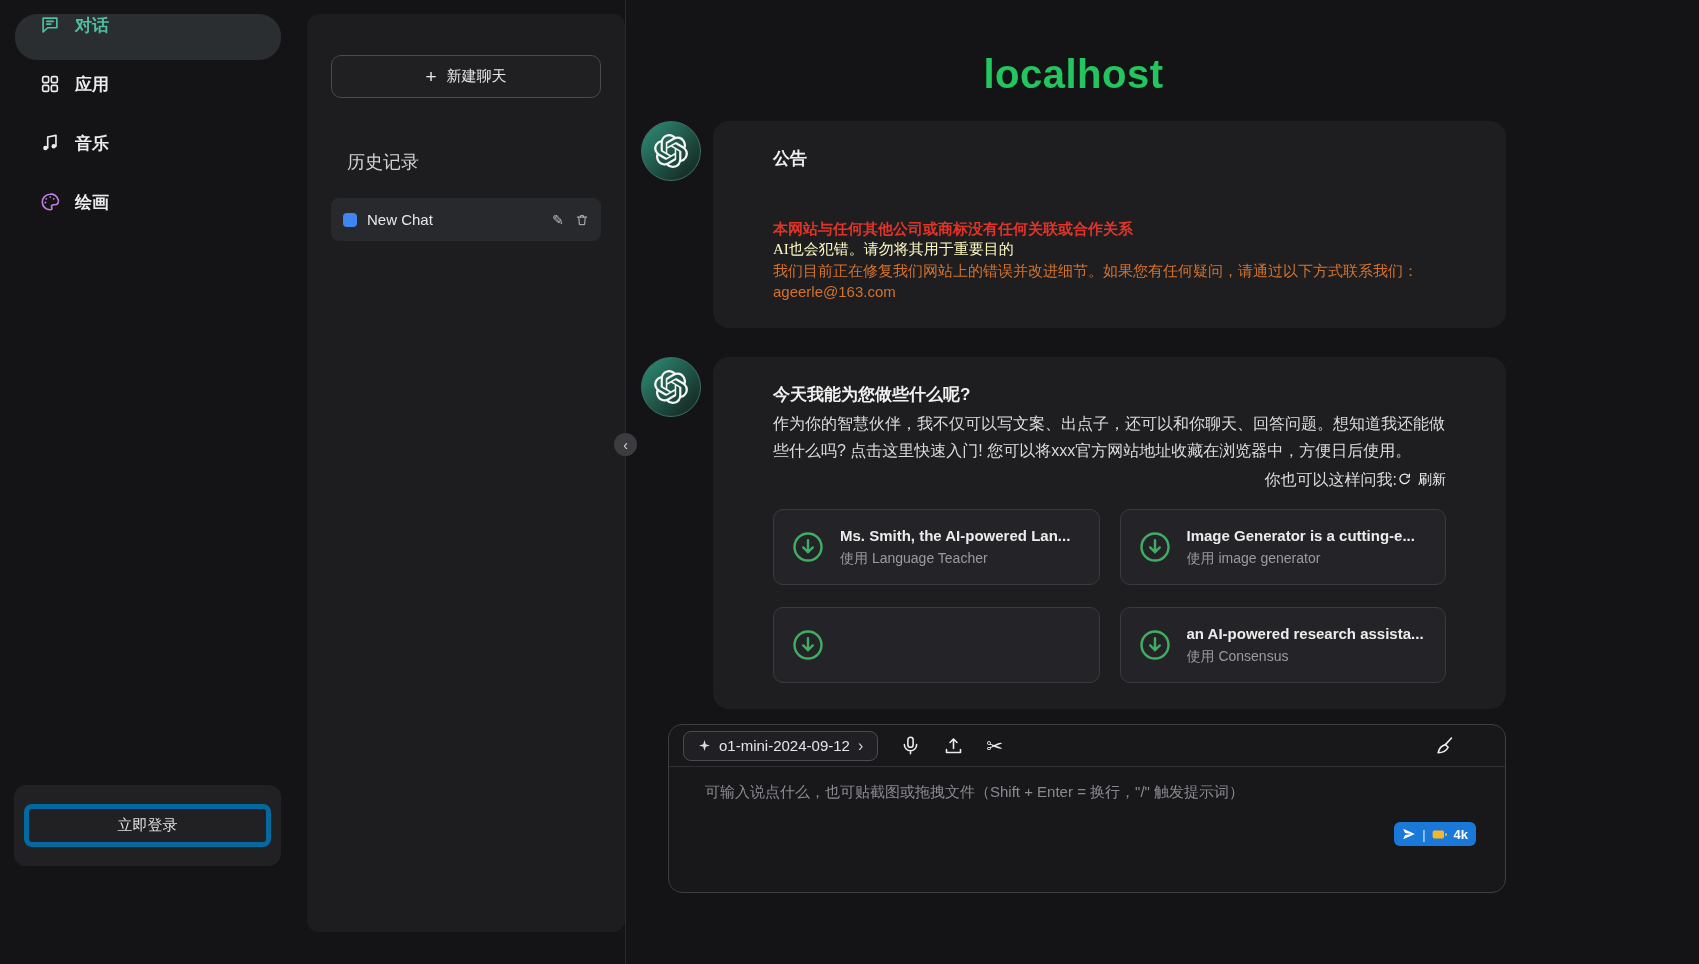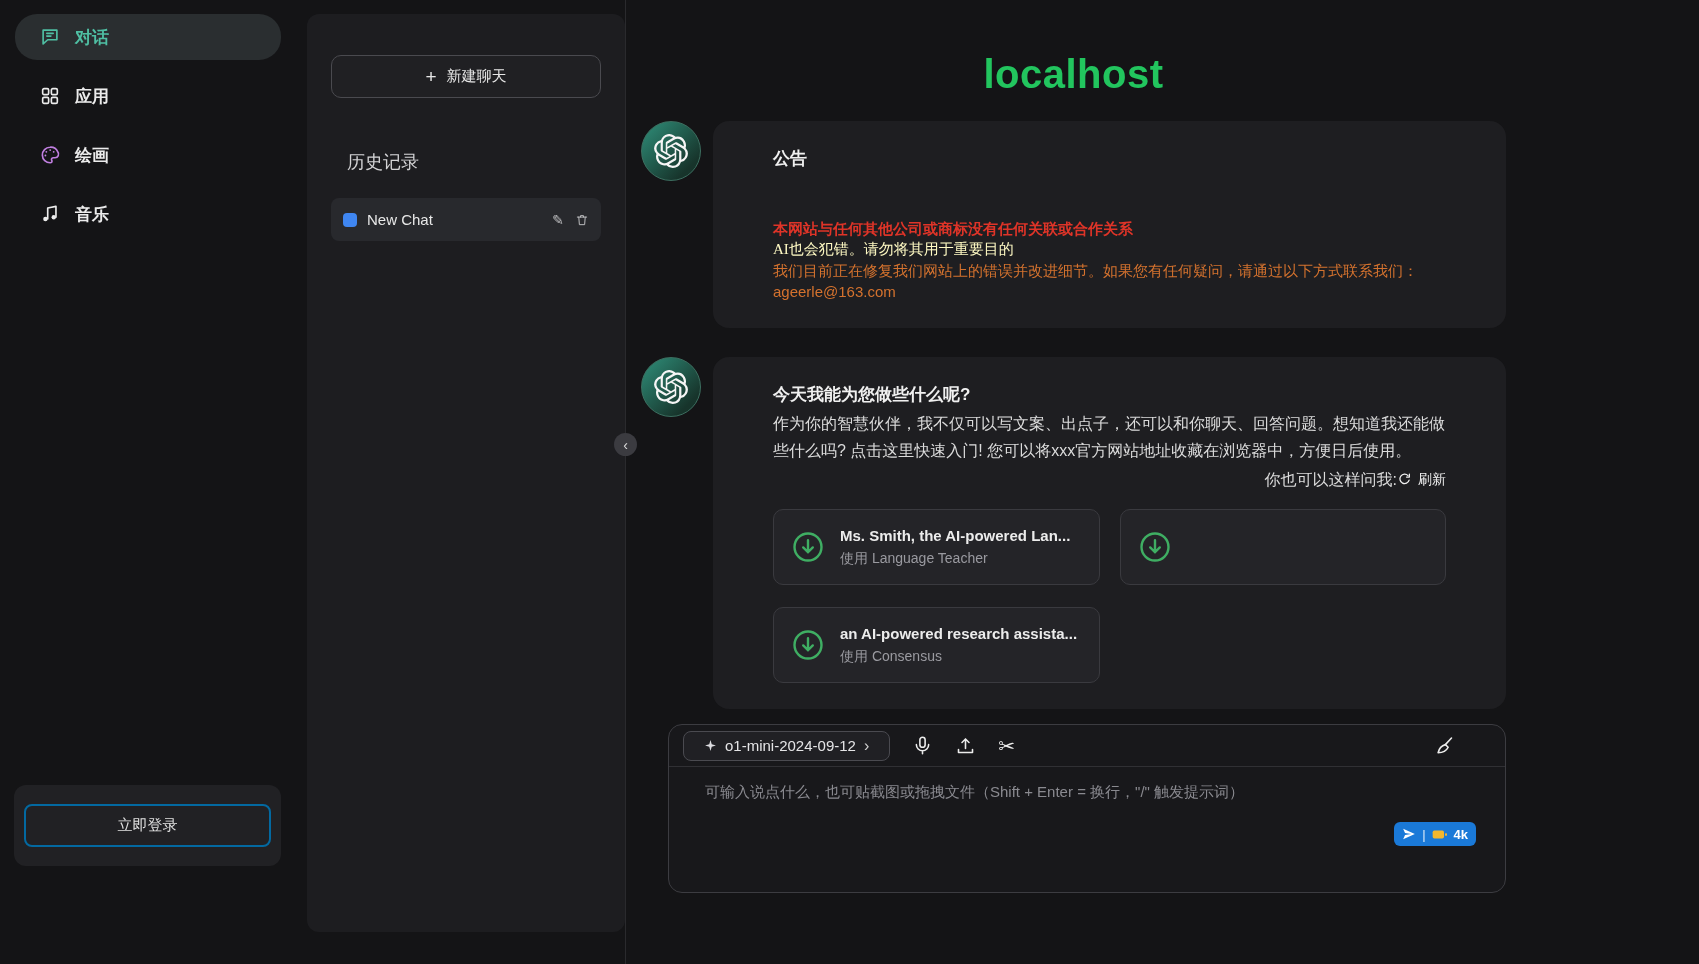--- a/index.html
+++ b/index.html
@@ -9,36 +9,36 @@
     font-family:"Liberation Sans","DejaVu Sans",sans-serif;
     color:#e8e8e8;
     position:relative;
     overflow:hidden;
   }
   svg { display:block; }
 
   
   .sidebar { position:absolute; left:0; top:0; width:296px; height:100%; padding:14px 15px; }
   .nav-item {
-    height:46px; display:flex; align-items:center; gap:14px;
+    height:46px; display:flex; gap:14px;
     padding:0 24px; border-radius:22px; margin-bottom:13px;
     color:#ececec; font-size:17px; font-weight:600; cursor:pointer;
   }
   .nav-item.selected { background:#2a2e30; color:#4fbfa3; }
   .nav-icon { width:22px; height:22px; }
   .nav-icon svg { width:22px; height:22px; stroke:currentColor; fill:none; stroke-width:1.8; stroke-linecap:round; stroke-linejoin:round; }
   .icon-purple { color:#c07fe0; }
 
   .login-panel {
     position:absolute; left:14px; bottom:98px; width:267px; height:81px;
     background:#212124; border-radius:12px;
     display:flex; align-items:center; justify-content:center;
   }
   .login-btn {
-    width:247px; height:43px; border:2px solid #0369a1; border-radius:8px;
+    width:247px; height:43px; border:5px solid #0369a1; border-radius:8px;
     background:transparent; color:#e0e0e0; font-size:15px; cursor:pointer;
     font-family:inherit;
   }
 
   
   .chat-panel {
     position:absolute; left:307px; top:14px; width:318px; height:918px;
     background:#1d1d20; border-radius:12px; padding:41px 24px;
   }
   .new-chat-btn {
@@ -108,21 +108,21 @@
   .sugg-title { font-size:15px; font-weight:600; color:#ececec; margin-bottom:6px; white-space:nowrap; overflow:hidden; text-overflow:ellipsis; }
   .sugg-sub { font-size:14px; color:#9a9aa0; white-space:nowrap; overflow:hidden; text-overflow:ellipsis; }
 
   
   .composer {
     margin:15px 0 0 27px; width:838px; height:169px;
     border:1px solid #3c3c41; border-radius:14px; background:#18181b; position:relative;
   }
   .composer-toolbar { height:42px; display:flex; align-items:center; gap:22px; padding:0 14px; border-bottom:1px solid #303034; }
   .model-chip {
-    display:flex; align-items:center; gap:8px; height:30px; padding:0 20px;
+    display:flex; align-items:center; gap:8px; height:30px; padding:0 14px;
     border:1px solid #4a4a50; border-radius:8px; background:#202024;
     color:#e4e4e6; font-size:15px; cursor:pointer; white-space:nowrap;
   }
   .sparkle-icon svg { width:13px; height:13px; fill:#dcdce0; }
   .chevron-glyph { color:#cfcfcf; font-size:16px; line-height:1; }
   .tool-icon { cursor:pointer; }
   .tool-icon svg { width:21px; height:21px; stroke:#ececec; fill:none; stroke-width:1.8; stroke-linecap:round; stroke-linejoin:round; }
   .scissors-glyph { font-size:20px; color:#ececec; line-height:1; cursor:pointer; }
   .toolbar-spacer { flex:1; }
   .broom-wrap { margin-right:36px; }
@@ -161,40 +161,40 @@
       <svg viewBox="0 0 24 24">
           <rect x="4" y="4" width="6.5" height="6.5" rx="1.5"></rect>
           <rect x="13.5" y="4" width="6.5" height="6.5" rx="1.5"></rect>
           <rect x="4" y="13.5" width="6.5" height="6.5" rx="1.5"></rect>
           <rect x="13.5" y="13.5" width="6.5" height="6.5" rx="1.5"></rect>
         </svg>
     </span>
     <span>应用</span>
   </div>
   <div class="nav-item">
+    <span class="nav-icon">
+      <svg viewBox="0 0 24 24">
+          <path d="M9.5 17.5V5.5l9-1.8v11.8"></path>
+          <circle cx="7" cy="17.5" r="2.4" fill="currentColor" stroke="none"></circle>
+          <circle cx="16.1" cy="15.5" r="2.4" fill="currentColor" stroke="none"></circle>
+        </svg>
+    </span>
+    <span>音乐</span>
+  </div>
+  <div class="nav-item">
     <span class="nav-icon icon-purple">
       <svg viewBox="0 0 24 24">
           <path d="M12 3.5a8.5 8.5 0 1 0 .3 17c1.2 0 1.9-.7 1.9-1.6 0-.8-.6-1.2-.6-2 0-1 .8-1.9 2.1-1.9h1.8a3.9 3.9 0 0 0 3-6.4A8.6 8.6 0 0 0 12 3.5z"></path>
           <circle cx="8" cy="8.5" r="1" fill="currentColor" stroke="none"></circle>
           <circle cx="12.2" cy="6.6" r="1" fill="currentColor" stroke="none"></circle>
           <circle cx="16" cy="8.5" r="1" fill="currentColor" stroke="none"></circle>
           <circle cx="7" cy="12.5" r="1" fill="currentColor" stroke="none"></circle>
         </svg>
     </span>
     <span>绘画</span>
-  </div>
-  <div class="nav-item">
-    <span class="nav-icon">
-      <svg viewBox="0 0 24 24">
-          <path d="M9.5 17.5V5.5l9-1.8v11.8"></path>
-          <circle cx="7" cy="17.5" r="2.4" fill="currentColor" stroke="none"></circle>
-          <circle cx="16.1" cy="15.5" r="2.4" fill="currentColor" stroke="none"></circle>
-        </svg>
-    </span>
-    <span>音乐</span>
   </div>
 
   <div class="login-panel">
     <button class="login-btn">立即登录</button>
   </div>
 </aside>
 
 <section class="chat-panel">
   <button class="new-chat-btn">
     <span class="plus-glyph">+</span>
@@ -270,20 +270,32 @@
             <div class="sugg-sub">使用 Language Teacher</div>
           </span>
         </div>
         <div class="sugg-card">
           <span class="sugg-icon">
             <svg viewBox="0 0 24 24">
                 <circle cx="12" cy="12" r="9"></circle>
                 <path d="M12 7.5v8m0 0l-3.2-3.2M12 15.5l3.2-3.2"></path>
               </svg>
           </span>
+          <span class="sugg-text">
+            <div class="sugg-title">Image Generator is a cutting-e...</div>
+            <div class="sugg-sub">使用 image generator</div>
+          </span>
+        </div>
+        <div class="sugg-card">
+          <span class="sugg-icon">
+            <svg viewBox="0 0 24 24">
+                <circle cx="12" cy="12" r="9"></circle>
+                <path d="M12 7.5v8m0 0l-3.2-3.2M12 15.5l3.2-3.2"></path>
+              </svg>
+          </span>
         </div>
         <div class="sugg-card">
           <span class="sugg-icon">
             <svg viewBox="0 0 24 24">
                 <circle cx="12" cy="12" r="9"></circle>
                 <path d="M12 7.5v8m0 0l-3.2-3.2M12 15.5l3.2-3.2"></path>
               </svg>
           </span>
           <span class="sugg-text">
             <div class="sugg-title">an AI-powered research assista...</div>

